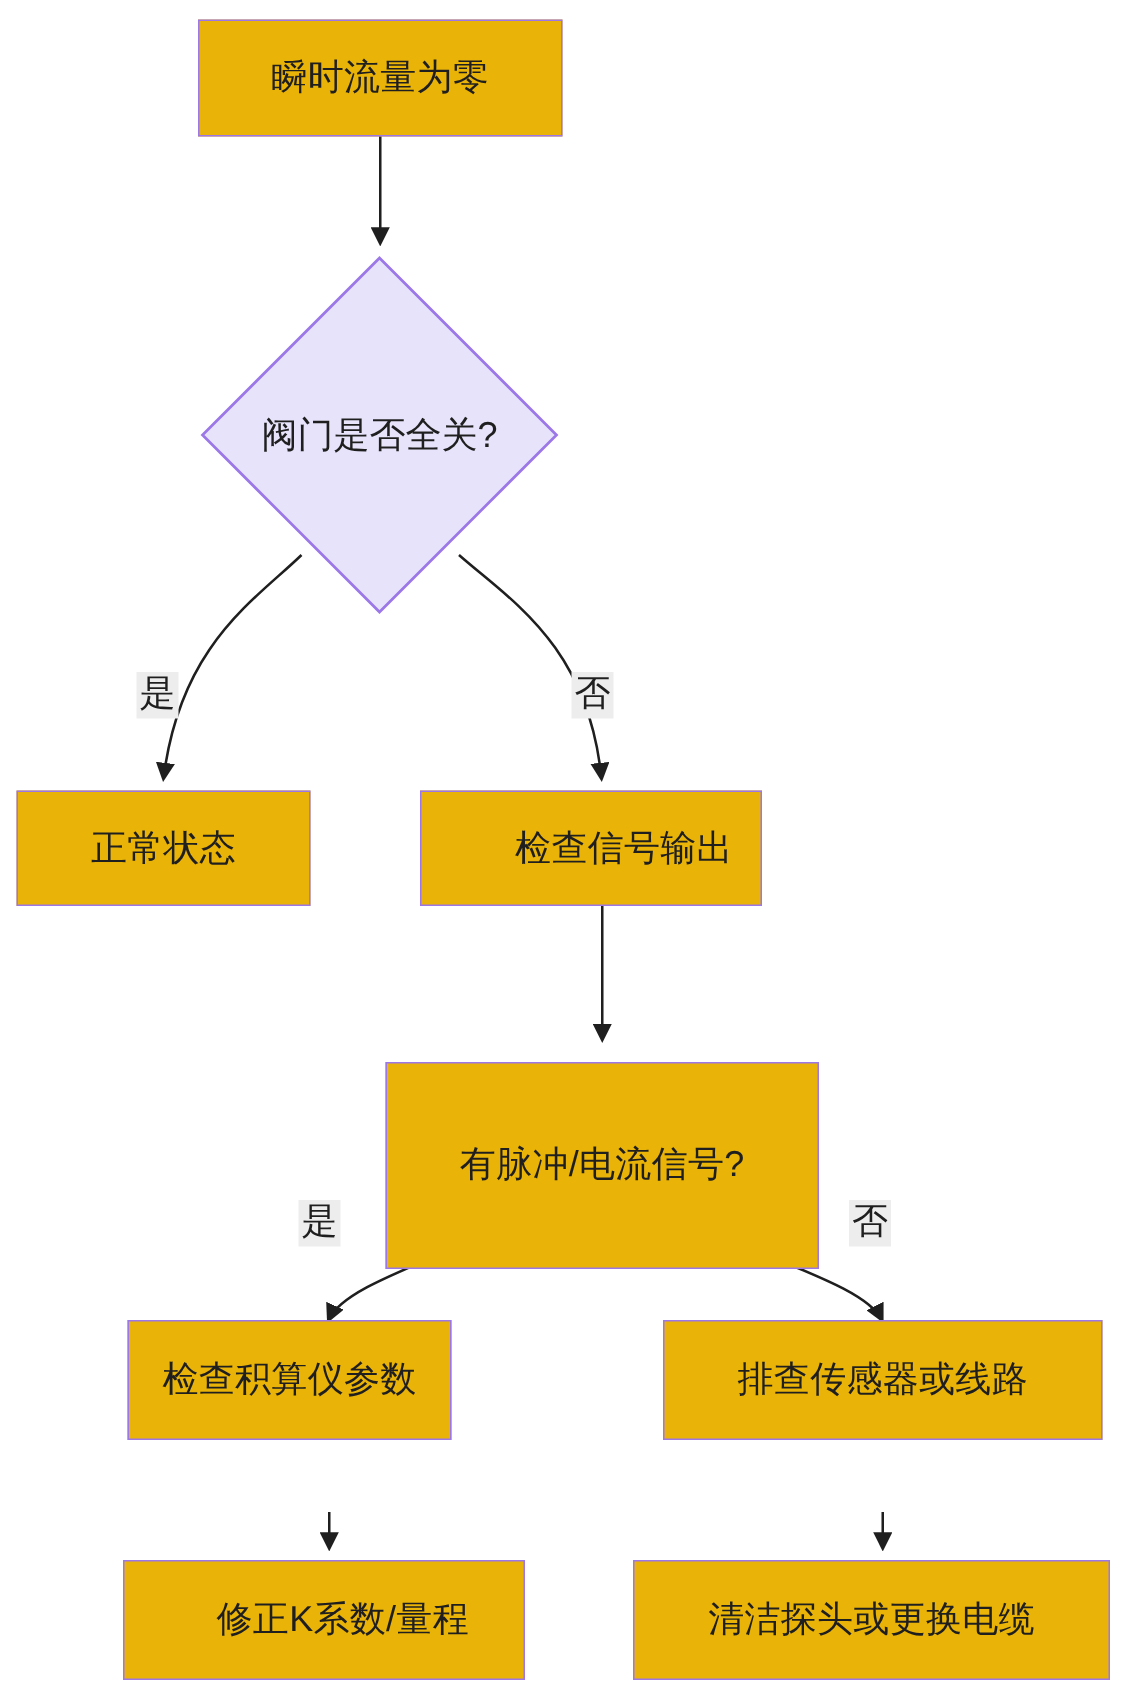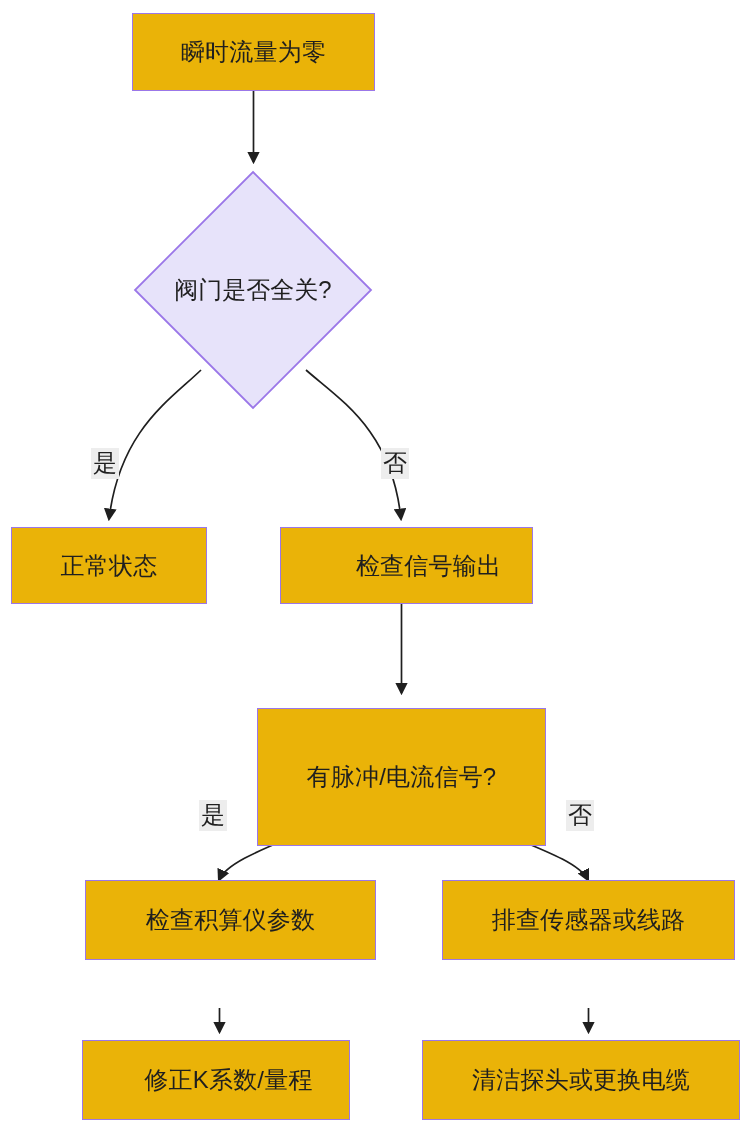--- a/index.html
+++ b/index.html
@@ -110,29 +110,29 @@
     </svg>
     <div class="diamond-label">
       <span>阀门是否全关?</span>
     </div>
   </div>
 
   <div class="node" style="left:11px; top:527px; width:196px; height:77px;">
     <span>正常状态</span>
   </div>
 
-  <div class="node" style="left:280px; top:527px; width:253px; height:77px;padding-left:44px;">
+  <div class="node" style="left:280px; top:527px; width:228px; height:77px;padding-left:44px;">
     <span>检查信号输出</span>
   </div>
 
   <div class="node" style="left:257px; top:708px; width:289px; height:138px;">
     <span>有脉冲/电流信号?</span>
   </div>
 
-  <div class="node" style="left:85px; top:880px; width:291px; height:80px;">
+  <div class="node" style="left:85px; top:880px; width:216px; height:80px;">
     <span>检查积算仪参数</span>
   </div>
 
   <div class="node" style="left:442px; top:880px; width:293px; height:80px;">
     <span>排查传感器或线路</span>
   </div>
 
   <div class="node" style="left:82px; top:1040px; width:268px; height:80px;padding-left:25px;">
     <span>修正K系数/量程</span>
   </div>

